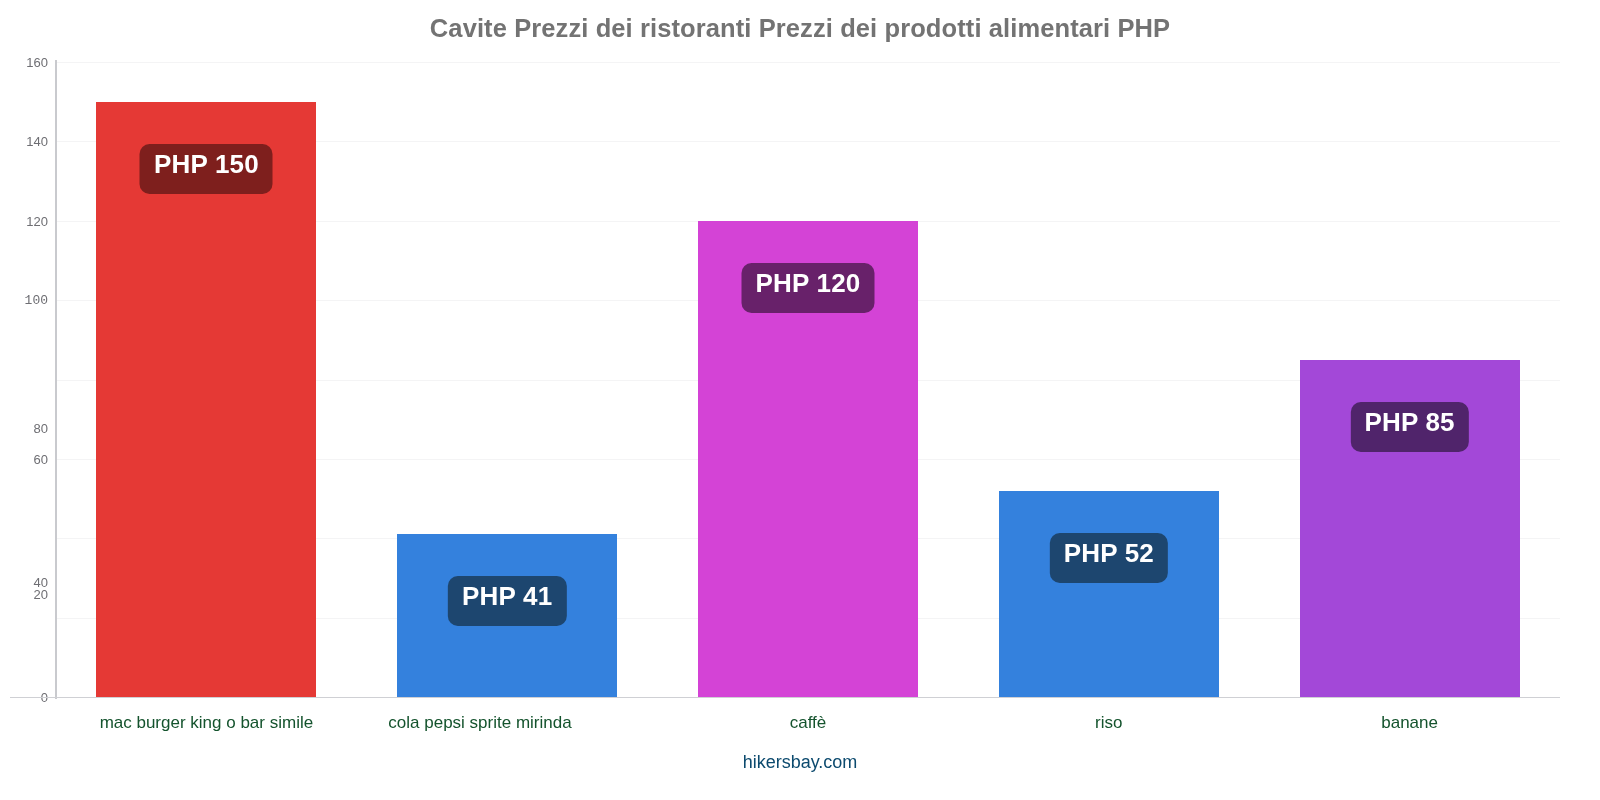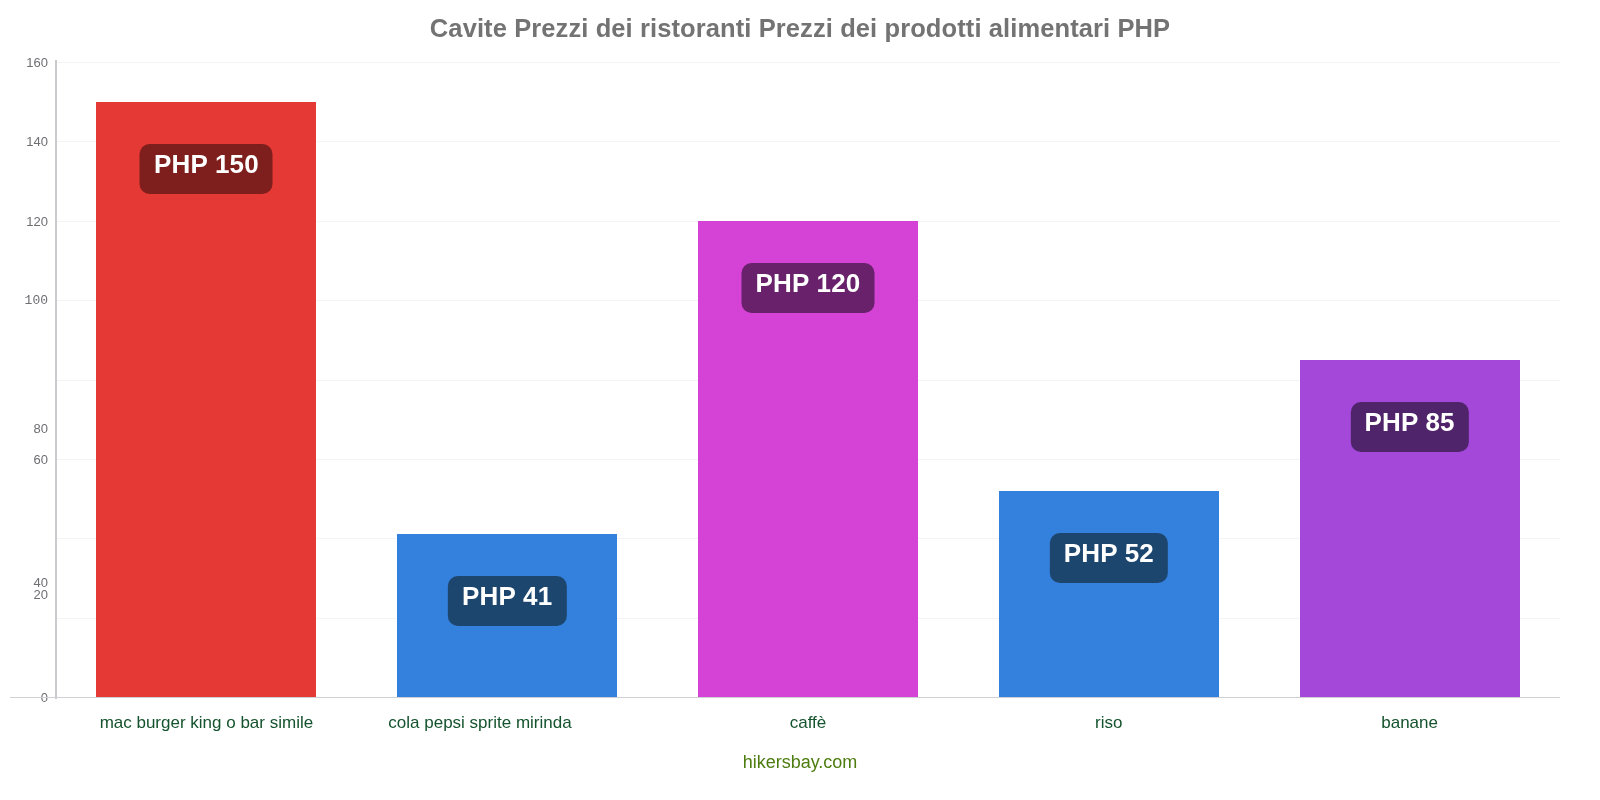--- a/index.html
+++ b/index.html
@@ -124,21 +124,21 @@
   }
 
   
   #watermark {
     position: absolute;
     left: 0;
     top: 752px;
     width: 1600px;
     text-align: center;
     font-size: 18px;
-    color: #4d7c0f;
+    color: #0c4a6e;
     white-space: nowrap;
   }
 </style>
 </head>
 <body>
 
 <div id="chart-root">
 
   <div id="chart-title">Cavite Prezzi dei ristoranti Prezzi dei prodotti alimentari PHP</div>
 

